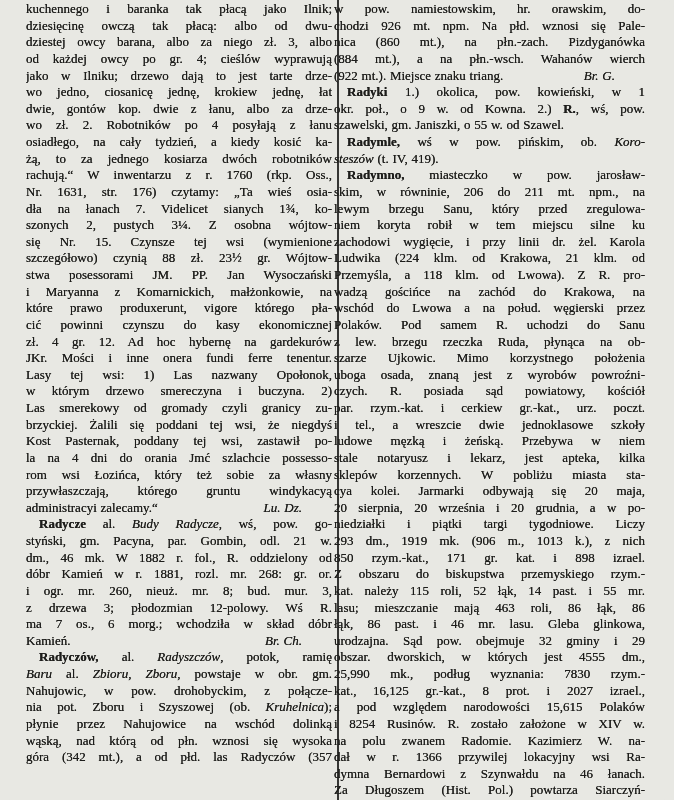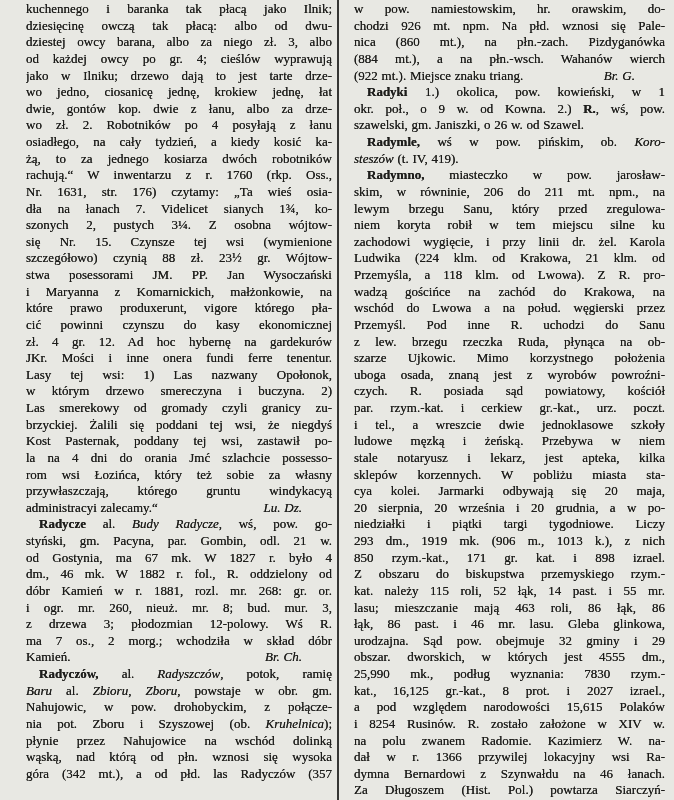--- a/index.html
+++ b/index.html
@@ -16,21 +16,21 @@
     position:relative;width:674px;height:800px;
     background:var(--paper);
     overflow:hidden;
     color:var(--ink);
     font-size:13px;
     text-shadow:0 0 0.45px rgba(25,25,22,0.9);
     border-radius:11px;
   }
   .col{position:absolute;top:1px;}
   .col-left{left:26px;width:306px;}
-  .col-right{left:354px;width:311px;}
+  .col-right{left:334px;width:311px;}
   .divider{
     position:absolute;top:0;left:337px;width:2px;height:800px;
     background:var(--ink);opacity:.88;
   }
   .line{
     height:16.63px;line-height:16.63px;overflow:hidden;
     text-align:justify;text-align-last:justify;
     word-spacing:0.5px;
     white-space:normal;
   }
@@ -78,26 +78,25 @@
       <div class="line">Kost Pasternak, poddany tej wsi, zastawił po-</div>
       <div class="line">la na 4 dni do orania Jmć szlachcie possesso-</div>
       <div class="line">rom wsi Łozińca, który też sobie za własny</div>
       <div class="line">przywłaszczają, którego gruntu windykacyą</div>
       <div class="line split">
         <span><span class="">administracyi zalecamy.“</span></span>
         <span class="sig">Lu. Dz.</span>
       </div>
       <div class="line ind"><span class="b">Radycze</span><span class=""> al. </span><span class="i">Budy Radycze</span><span class="">, wś, pow. go-</span></div>
       <div class="line">styński, gm. Pacyna, par. Gombin, odl. 21 w.</div>
-      <div class="line">od Gostynia, ma 67 mk. W 1827 r. było 4</div>
       <div class="line">dm., 46 mk. W 1882 r. fol., R. oddzielony od</div>
       <div class="line">dóbr Kamień w r. 1881, rozl. mr. 268: gr. or.</div>
       <div class="line">i ogr. mr. 260, nieuż. mr. 8; bud. mur. 3,</div>
       <div class="line">z drzewa 3; płodozmian 12-polowy. Wś R.</div>
-      <div class="line">ma 7 os., 2 morg.; wchodziła w skład dóbr</div>
+      <div class="line">ma 7 os., 6 morg.; wchodziła w skład dóbr</div>
       <div class="line split">
         <span><span class="">Kamień.</span></span>
         <span class="sig">Br. Ch.</span>
       </div>
       <div class="line ind"><span class="b">Radyczów,</span><span class=""> al. </span><span class="i">Radyszczów</span><span class="">, potok, ramię</span></div>
       <div class="line"><span class="i">Baru</span><span class=""> al. </span><span class="i">Zbioru</span><span class="">, </span><span class="i">Zboru</span><span class="">, powstaje w obr. gm.</span></div>
       <div class="line">Nahujowic, w pow. drohobyckim, z połącze-</div>
       <div class="line"><span class="">nia pot. Zboru i Szyszowej (ob. </span><span class="i">Kruhelnica</span><span class="">);</span></div>
       <div class="line">płynie przez Nahujowice na wschód dolinką</div>
       <div class="line">wąską, nad którą od płn. wznosi się wysoka</div>
@@ -108,33 +107,33 @@
       <div class="line">w pow. namiestowskim, hr. orawskim, do-</div>
       <div class="line">chodzi 926 mt. npm. Na płd. wznosi się Pale-</div>
       <div class="line">nica (860 mt.), na płn.-zach. Pizdyganówka</div>
       <div class="line">(884 mt.), a na płn.-wsch. Wahanów wierch</div>
       <div class="line split">
         <span><span class="">(922 mt.). Miejsce znaku triang.</span></span>
         <span class="sig">Br. G.</span>
       </div>
       <div class="line ind"><span class="b">Radyki</span><span class=""> 1.) okolica, pow. kowieński, w 1</span></div>
       <div class="line"><span class="">okr. poł., o 9 w. od Kowna. 2.) </span><span class="b">R.</span><span class="">, wś, pow.</span></div>
-      <div class="line l"><span class="">szawelski, gm. Janiszki, o 26 w. od Szawel.</span></div>
+      <div class="line l"><span class="">szawelski, gm. Janiszki, o 55 w. od Szawel.</span></div>
       <div class="line ind"><span class="b">Radymle,</span><span class=""> wś w pow. pińskim, ob. </span><span class="i">Koro-</span></div>
       <div class="line l"><span class="i">steszów</span><span class=""> (t. IV, 419).</span></div>
       <div class="line ind"><span class="b">Radymno,</span><span class=""> miasteczko w pow. jarosław-</span></div>
       <div class="line">skim, w równinie, 206 do 211 mt. npm., na</div>
       <div class="line">lewym brzegu Sanu, który przed zregulowa-</div>
       <div class="line">niem koryta robił w tem miejscu silne ku</div>
       <div class="line">zachodowi wygięcie, i przy linii dr. żel. Karola</div>
       <div class="line">Ludwika (224 klm. od Krakowa, 21 klm. od</div>
       <div class="line">Przemyśla, a 118 klm. od Lwowa). Z R. pro-</div>
       <div class="line">wadzą gościńce na zachód do Krakowa, na</div>
       <div class="line">wschód do Lwowa a na połud. węgierski przez</div>
-      <div class="line">Przemyśl. Pod inne R. uchodzi do Sanu</div>
+      <div class="line">Polaków. Pod samem R. uchodzi do Sanu</div>
       <div class="line">z lew. brzegu rzeczka Ruda, płynąca na ob-</div>
       <div class="line">szarze Ujkowic. Mimo korzystnego położenia</div>
       <div class="line">uboga osada, znaną jest z wyrobów powroźni-</div>
       <div class="line">czych. R. posiada sąd powiatowy, kościół</div>
       <div class="line">par. rzym.-kat. i cerkiew gr.-kat., urz. poczt.</div>
       <div class="line">i tel., a wreszcie dwie jednoklasowe szkoły</div>
       <div class="line">ludowe męzką i żeńską. Przebywa w niem</div>
       <div class="line">stale notaryusz i lekarz, jest apteka, kilka</div>
       <div class="line">sklepów korzennych. W pobliżu miasta sta-</div>
       <div class="line">cya kolei. Jarmarki odbywają się 20 maja,</div>

